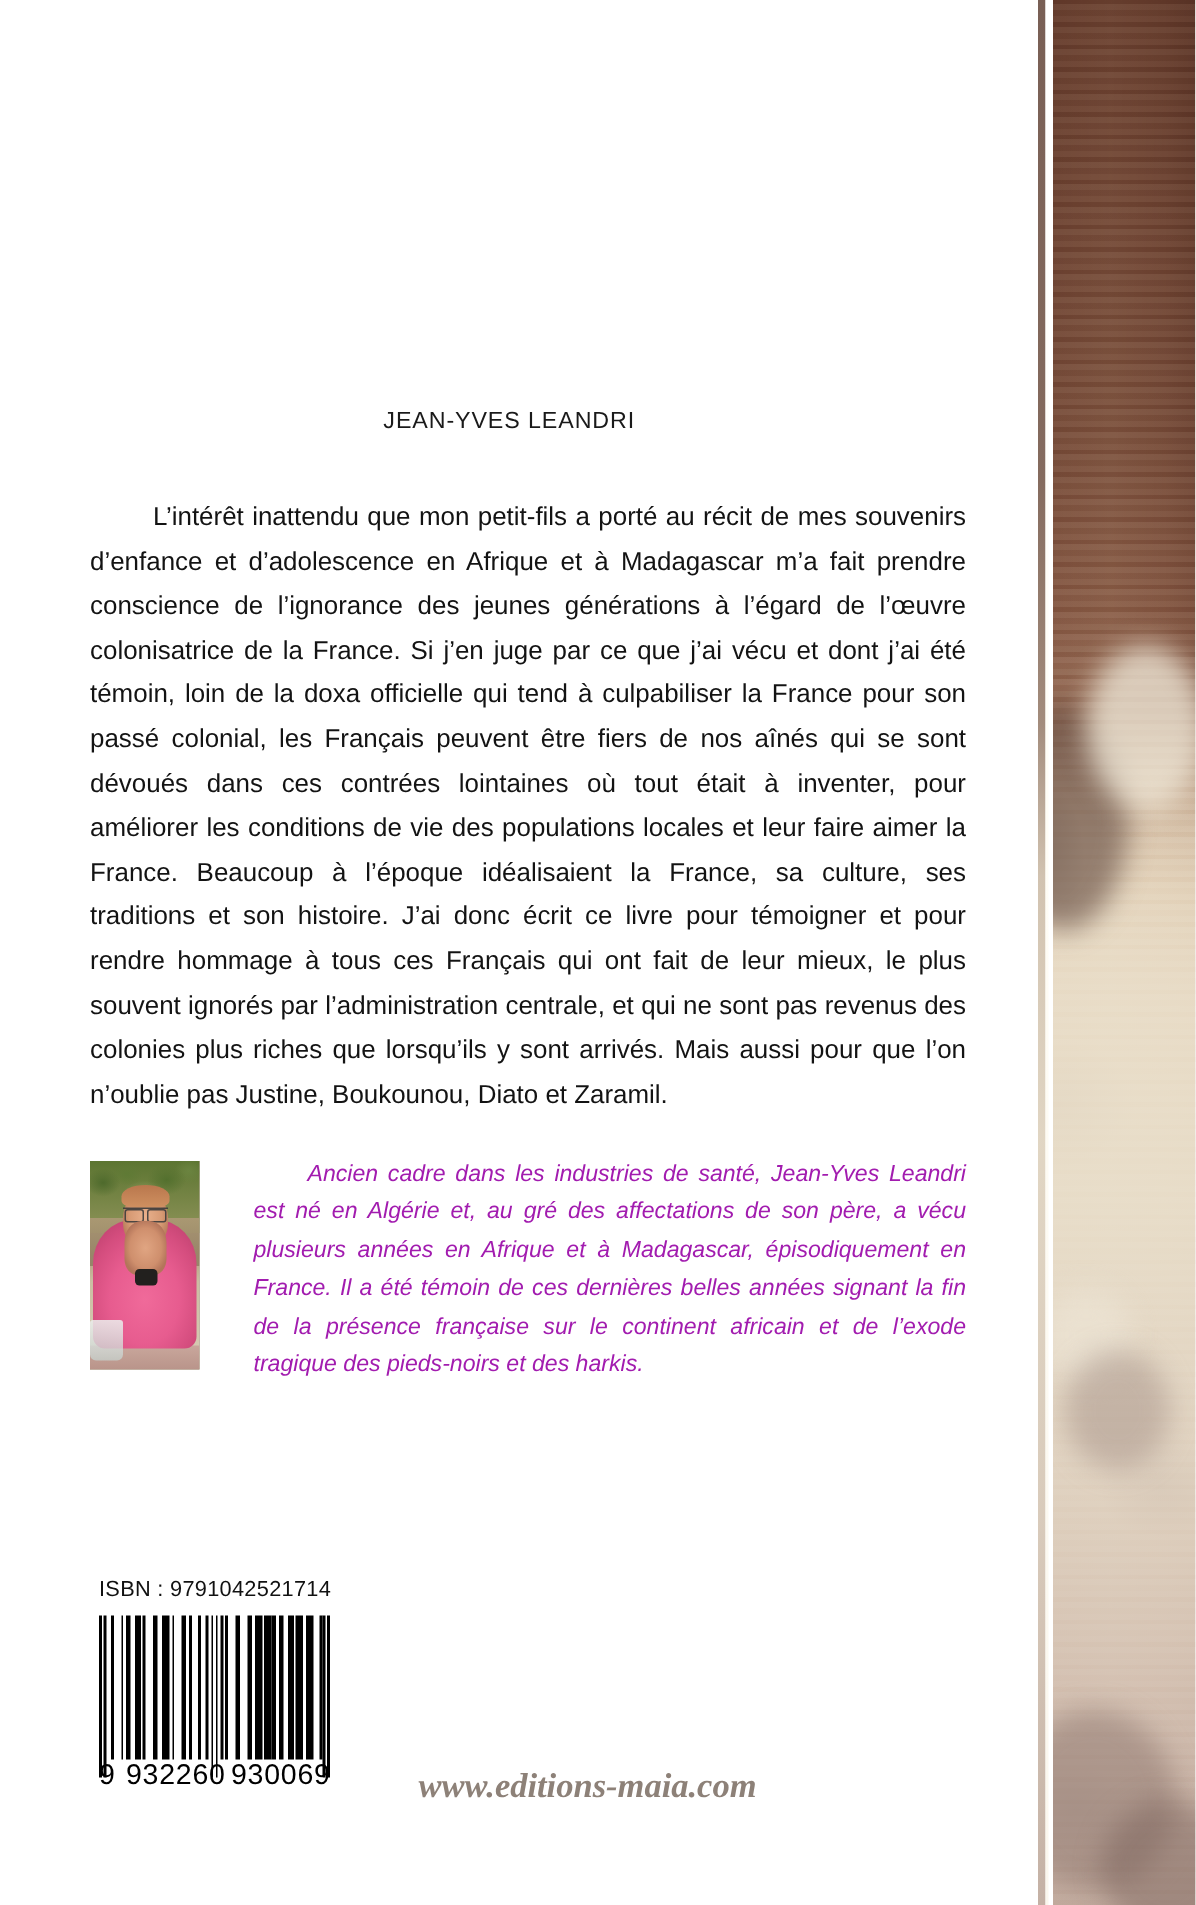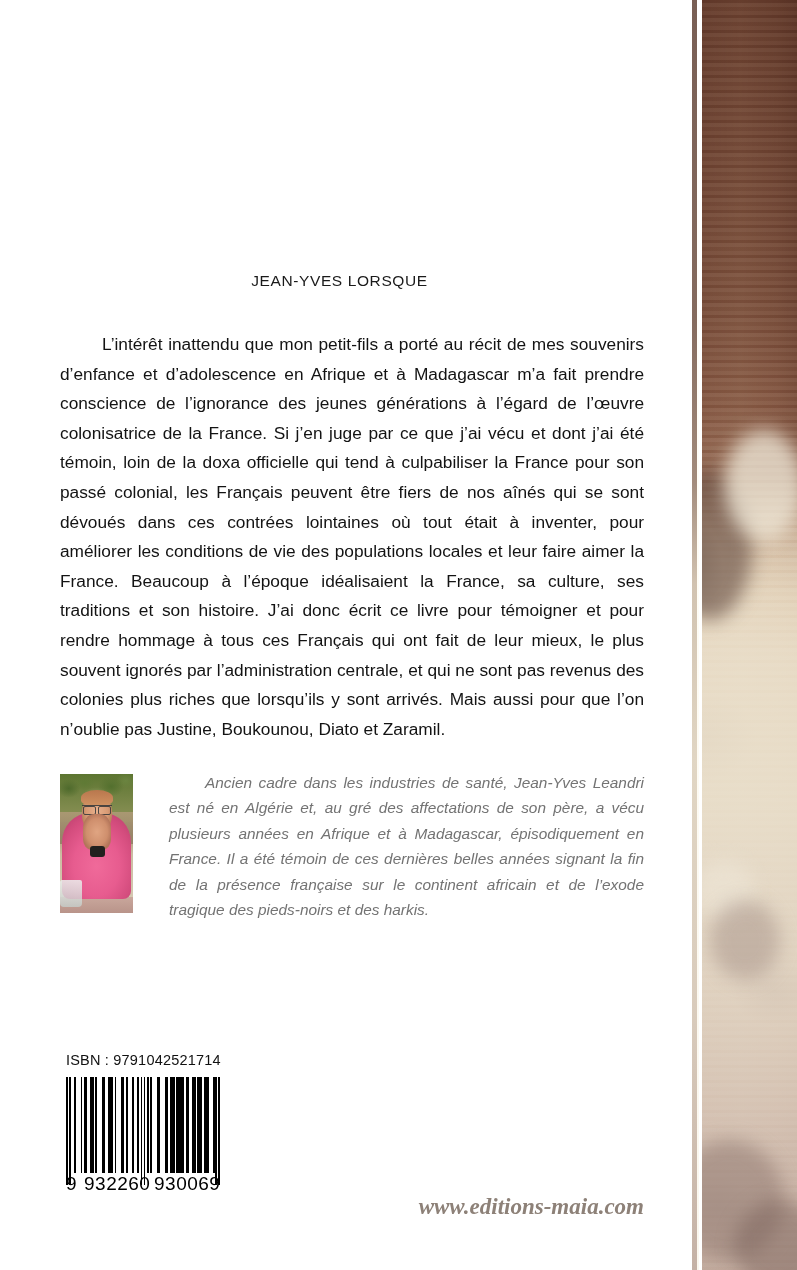--- a/index.html
+++ b/index.html
@@ -286,21 +286,21 @@
     background: linear-gradient(to bottom, rgba(236,240,238,0.85), rgba(198,210,206,0.75));
     border-radius: 2px 2px 4px 4px;
   }
 
   .bio-text {
     margin-left: 109px;
     font-family: "Liberation Sans", sans-serif;
     font-style: italic;
     font-size: 15.4px;
     line-height: 25.4px;
-    color: #737373;
+    color: #a21caf;
     text-align: justify;
     text-indent: 36px;
   }
 
   
   .isbn-label {
     position: absolute;
     top: 1052px;
     left: 66px;
     font-family: "Liberation Sans", sans-serif;
@@ -367,27 +367,25 @@
     font-style: italic;
     font-weight: bold;
     font-size: 21px;
     color: #8d8178;
   }
   .website {
     position: absolute;
     top: 1178px;
     left: 279px;
     width: 365px;
-    text-align: right;
     font-family: "Liberation Serif", serif;
     font-style: italic;
     font-weight: bold;
     font-size: 23px;
     color: #8d8178;
-    margin-top: 16px;
   }
 </style>
 </head>
 <body>
 
 <div id="cover">
 
   <div class="spine-strip">
     <div class="spine-photo"></div>
     <div class="spine-fade-bottom"></div>
@@ -398,21 +396,21 @@
     <div class="spine-blob blob-d"></div>
     <div class="spine-blob blob-e"></div>
     <div class="spine-gutter"></div>
     <div class="spine-edge-dark"></div>
     <div class="spine-hairline"></div>
   </div>
 
   <div class="content">
 
 
-    <div class="author-name">JEAN-YVES LORSQUE</div>
+    <div class="author-name">JEAN-YVES LEANDRI</div>
 
     <div class="blurb">L’intérêt inattendu que mon petit-fils a porté au récit de mes souvenirs d’enfance et d’adolescence en Afrique et à Madagascar m’a fait prendre conscience de l’ignorance des jeunes générations à l’égard de l’œuvre colonisatrice de la France. Si j’en juge par ce que j’ai vécu et dont j’ai été témoin, loin de la doxa officielle qui tend à culpabiliser la France pour son passé colonial, les Français peuvent être fiers de nos aînés qui se sont dévoués dans ces contrées lointaines où tout était à inventer, pour améliorer les conditions de vie des populations locales et leur faire aimer la France. Beaucoup à l’époque idéalisaient la France, sa culture, ses traditions et son histoire. J’ai donc écrit ce livre pour témoigner et pour rendre hommage à tous ces Français qui ont fait de leur mieux, le plus souvent ignorés par l’administration centrale, et qui ne sont pas revenus des colonies plus riches que lorsqu’ils y sont arrivés. Mais aussi pour que l’on n’oublie pas Justine, Boukounou, Diato et Zaramil.</div>
 
     <div class="bio-row">
       <div class="author-photo">
         <div class="ph-sky"></div>
         <div class="ph-foliage"></div>
         <div class="ph-wall"></div>
         <div class="ph-table"></div>
         <div class="ph-shirt"></div>

